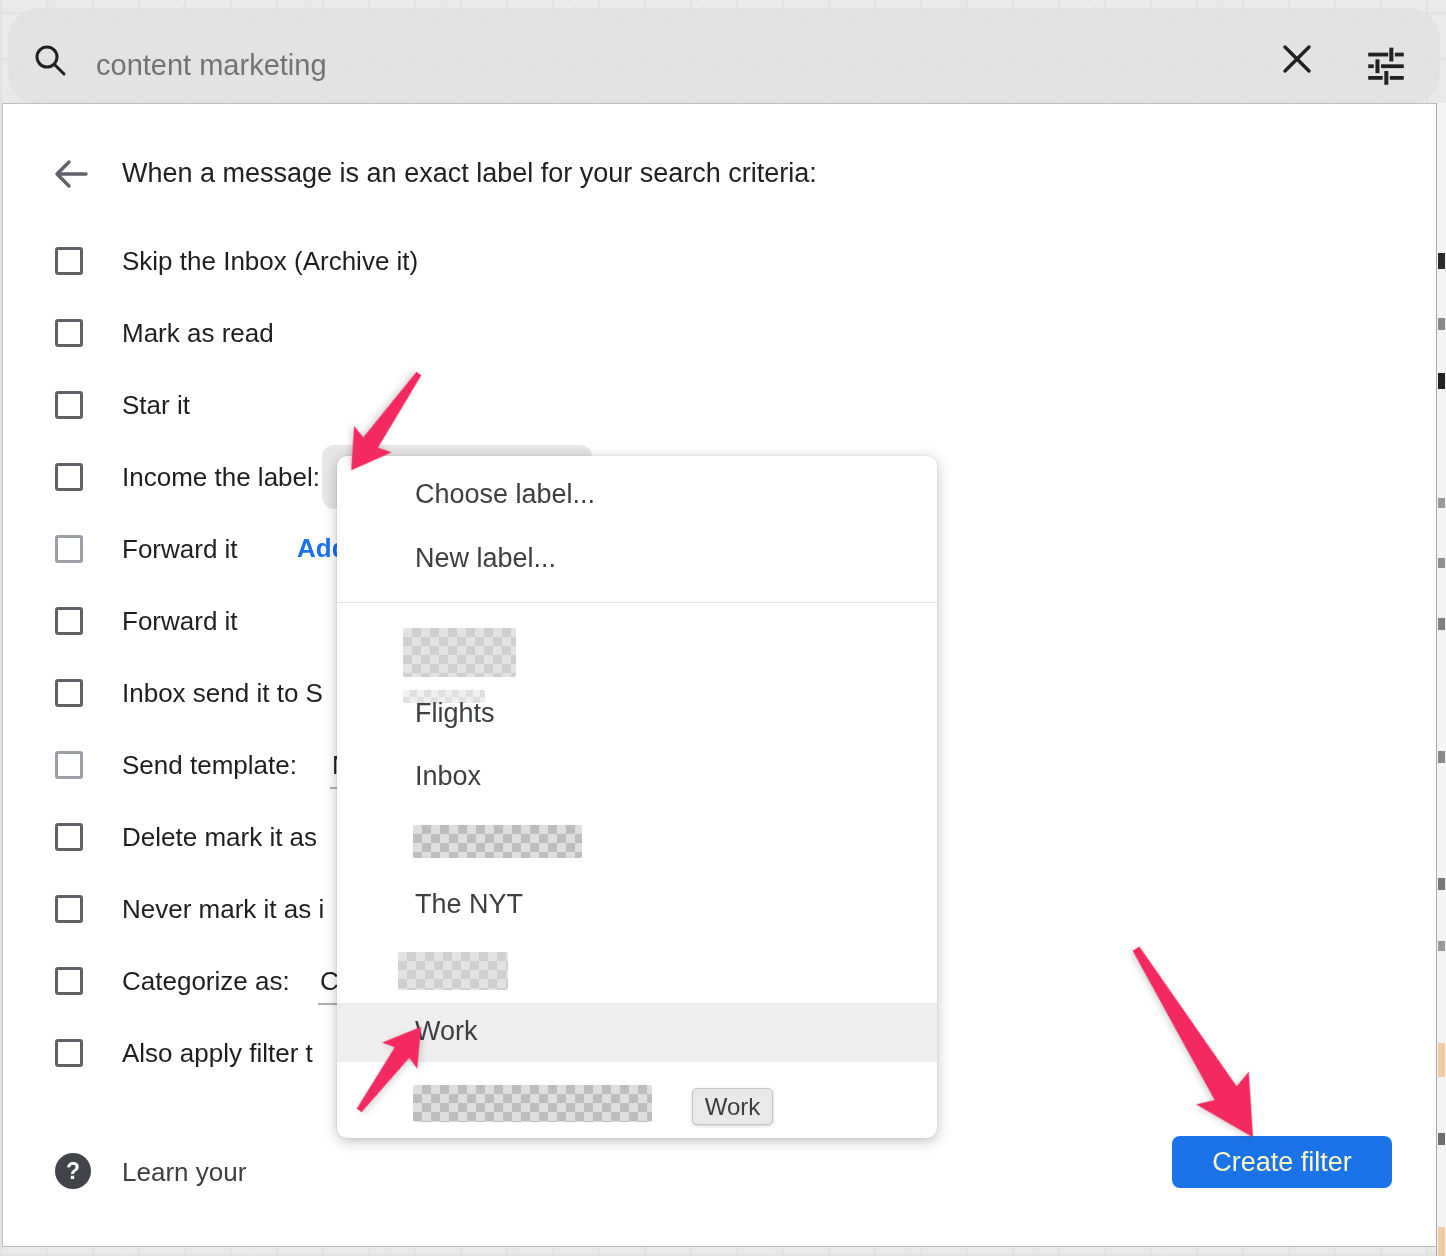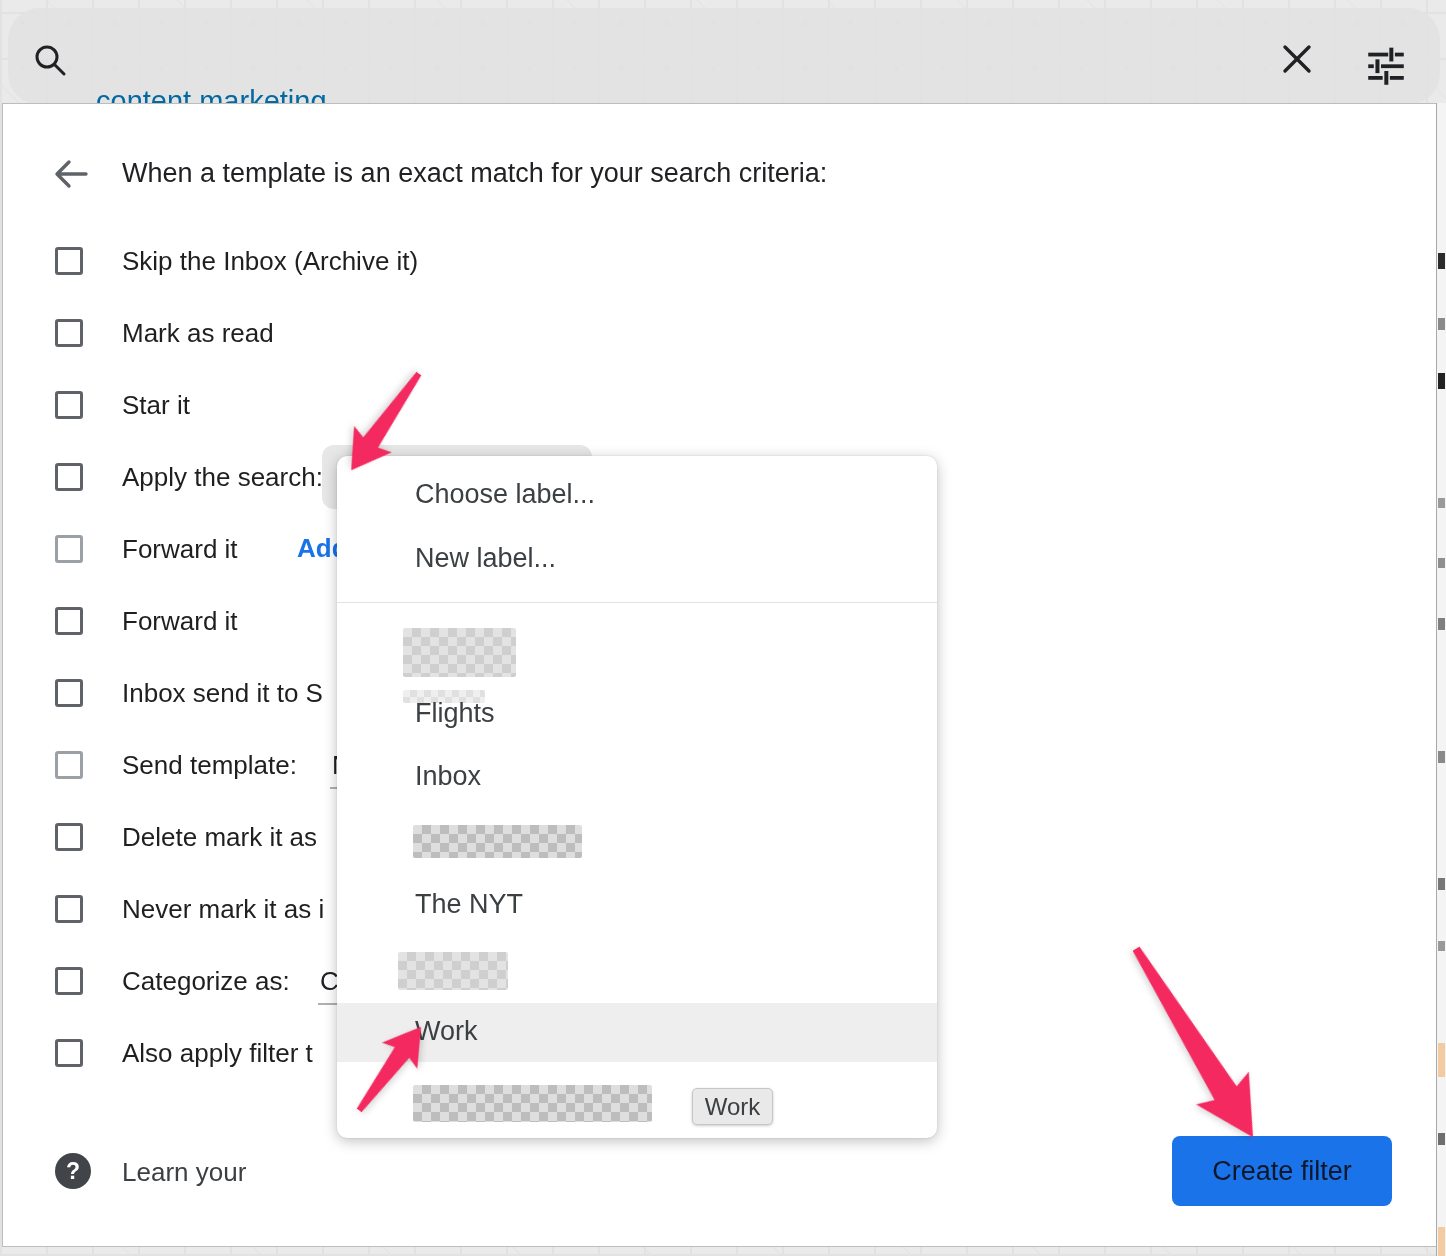--- a/index.html
+++ b/index.html
@@ -9,21 +9,21 @@
   .bg-pattern{position:absolute;inset:0;
     background-image:
       radial-gradient(circle,#dcdcdc 2.2px,transparent 3px),
       repeating-linear-gradient(90deg,#e2e2e2 0 2px,transparent 2px 46px),
       repeating-linear-gradient(0deg,#e2e2e2 0 2px,transparent 2px 46px),
       repeating-linear-gradient(45deg,#e6e6e6 0 2px,transparent 2px 92px);
     background-size:46px 46px,auto,auto,auto;}
   
   .search-pill{position:absolute;left:8px;top:8px;width:1432px;height:97px;border-radius:32px;
     background:rgba(226,226,226,.85);}
-  .search-text{position:absolute;left:88px;top:41px;font-size:29px;color:#0369a1;margin-top:36px;}
+  .search-text{position:absolute;left:88px;top:41px;font-size:29px;color:#737373;}
   .icon-abs{position:absolute;}
   
   .panel{position:absolute;left:2px;top:103px;width:1435px;height:1144px;background:#fff;
     border:1px solid #bdbdbd;box-sizing:border-box;}
   .heading{position:absolute;left:122px;top:158px;font-size:27px;color:#202124;}
   
   .frow{position:absolute;left:55px;width:1100px;height:72px;display:flex;align-items:center;}
   .cb{width:28px;height:28px;border:3px solid #5f6368;border-radius:3px;box-sizing:border-box;background:#fff;flex:none;}
   .cb.dis{border-color:#9aa0a6;}
   .flabel{margin-left:39px;font-size:26px;color:#1f1f1f;white-space:nowrap;}
@@ -40,22 +40,22 @@
   .mosaic{position:absolute;border-radius:2px;
     background:repeating-conic-gradient(from 0deg,#cfcfcf 0 25%,#e3e3e3 0 50%) 0 0/18px 18px;}
   .m-light{background:repeating-conic-gradient(from 0deg,#e0e0e0 0 25%,#efefef 0 50%) 0 0/14px 14px;}
   .m-dark{background:repeating-conic-gradient(from 0deg,#bdbdbd 0 25%,#dedede 0 50%) 0 0/18px 18px;}
   .tooltip{position:absolute;left:355px;top:632px;width:81px;height:37px;background:#e9e9e9;border:1px solid #c6c6c6;
     border-radius:5px;box-shadow:0 1px 3px rgba(0,0,0,.2);font-size:24px;color:#3c4043;line-height:36px;text-align:center;box-sizing:border-box;}
   
   .help-circle{position:absolute;left:55px;top:1153px;width:36px;height:36px;border-radius:50%;background:#414549;
     color:#fff;font-size:23px;font-weight:bold;text-align:center;line-height:37px;}
   .learn-more{position:absolute;left:122px;top:1157px;font-size:26px;color:#3c4043;}
-  .create-btn{position:absolute;left:1172px;top:1136px;width:220px;height:70px;background:#1a73e8;border:none;
-    border-radius:8px;color:#0f172a;font-size:27px;font-weight:500;font-family:inherit;z-index:6;}
+  .create-btn{position:absolute;left:1172px;top:1136px;width:220px;height:52px;background:#1a73e8;border:none;
+    border-radius:8px;color:#fef9c3;font-size:27px;font-weight:500;font-family:inherit;z-index:6;}
   
   .arrow{position:absolute;z-index:9;filter:drop-shadow(0 3px 3px rgba(0,0,0,.15));}
   #arrow1{left:420px;top:346px;transform:rotate(125deg);transform-origin:0 26px;}
   #arrow2{left:358px;top:1088px;transform:rotate(-53.5deg);transform-origin:0 24px;z-index:7;}
   #arrow3{left:1135px;top:913px;transform:rotate(58.2deg);transform-origin:0 34px;}
   
   .sliver{position:absolute;right:0;top:103px;width:9px;height:1153px;background:#f4f4f4;border-left:1px solid #a9a9a9;z-index:8;}
   .sliver .frag{position:absolute;left:1px;width:7px;}
 </style>
 </head>
@@ -87,37 +87,37 @@
           <rect x="21.5" y="27" width="12.5" height="3.4"></rect>
       </g>
     </svg>
   </div>
 
   <div class="panel"></div>
 
   <svg class="icon-abs" style="left:52px;top:157px" width="38" height="34" viewBox="0 0 38 34">
     <path d="M34 17 H6 M17 5 L5 17 L17 29" fill="none" stroke="#5f6368" stroke-width="3.4" stroke-linecap="round" stroke-linejoin="round"></path>
   </svg>
-  <div class="heading">When a template is an exact match for your search criteria:</div>
+  <div class="heading">When a message is an exact label for your search criteria:</div>
 
   <div class="frow" style="top:225px">
     <span class="cb"></span>
     <span class="flabel">Skip the Inbox (Archive it)</span>
   </div>
   <div class="frow" style="top:369px">
     <span class="cb"></span>
     <span class="flabel">Star it</span>
   </div>
   <div class="frow" style="top:297px">
     <span class="cb"></span>
     <span class="flabel">Mark as read</span>
   </div>
   <div class="frow" style="top:441px">
     <span class="cb"></span>
-    <span class="flabel">Apply the search:</span>
+    <span class="flabel">Income the label:</span>
   </div>
   <div class="frow" style="top:513px">
     <span class="cb dis"></span>
     <span class="flabel">Forward it</span>
     <span class="add-link">Add</span>
   </div>
   <div class="frow" style="top:585px">
     <span class="cb"></span>
     <span class="flabel">Forward it</span>
   </div>

